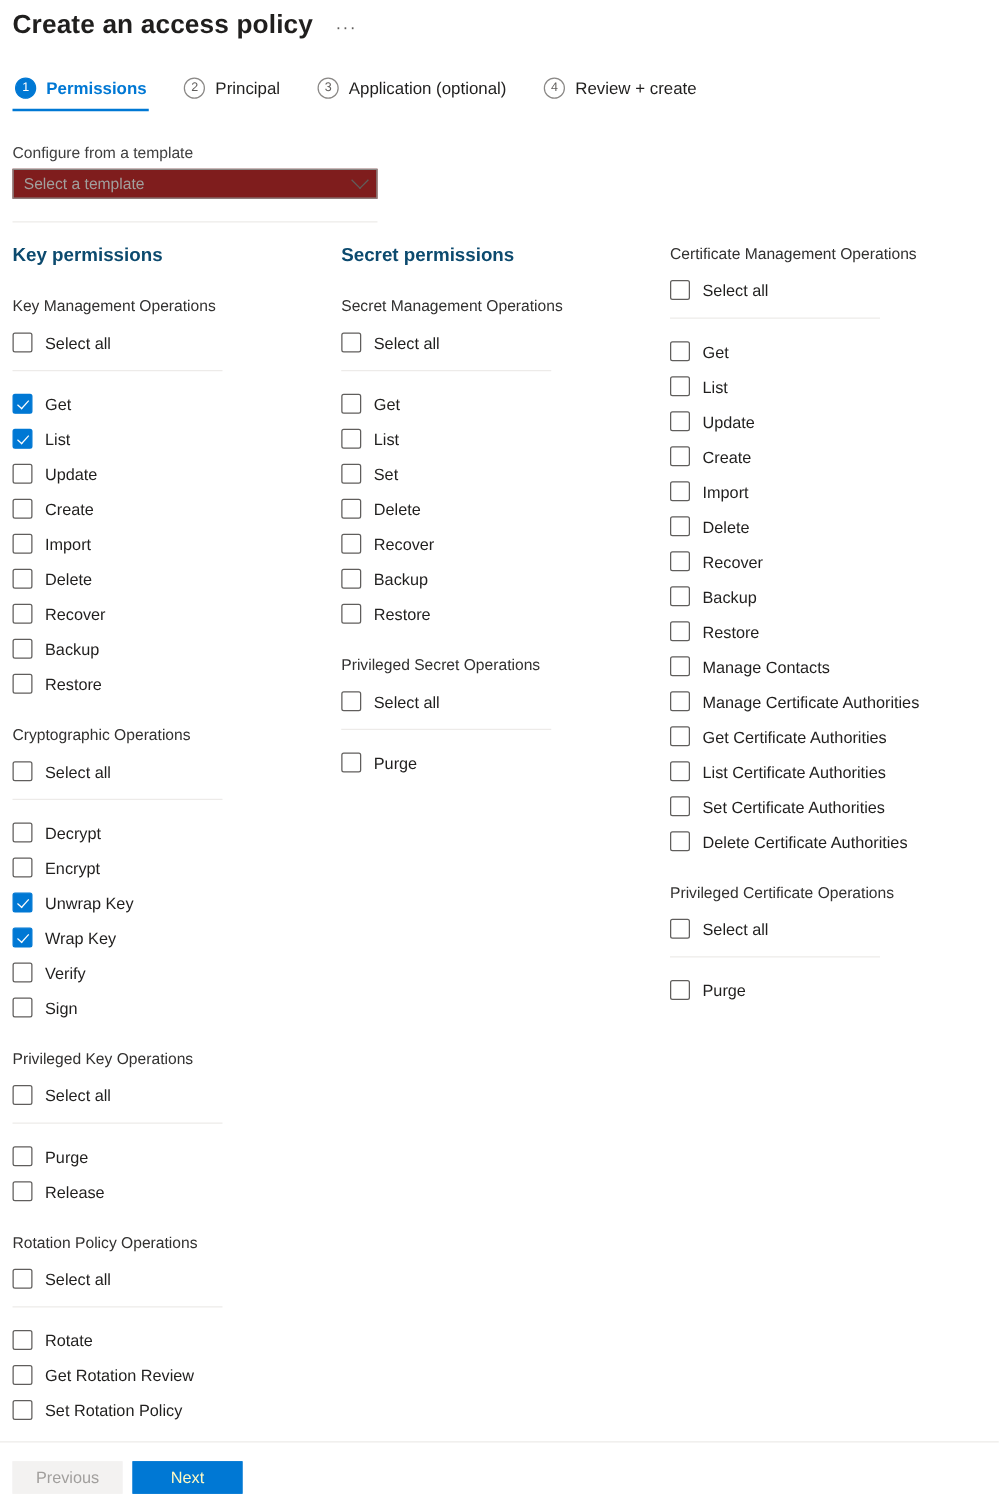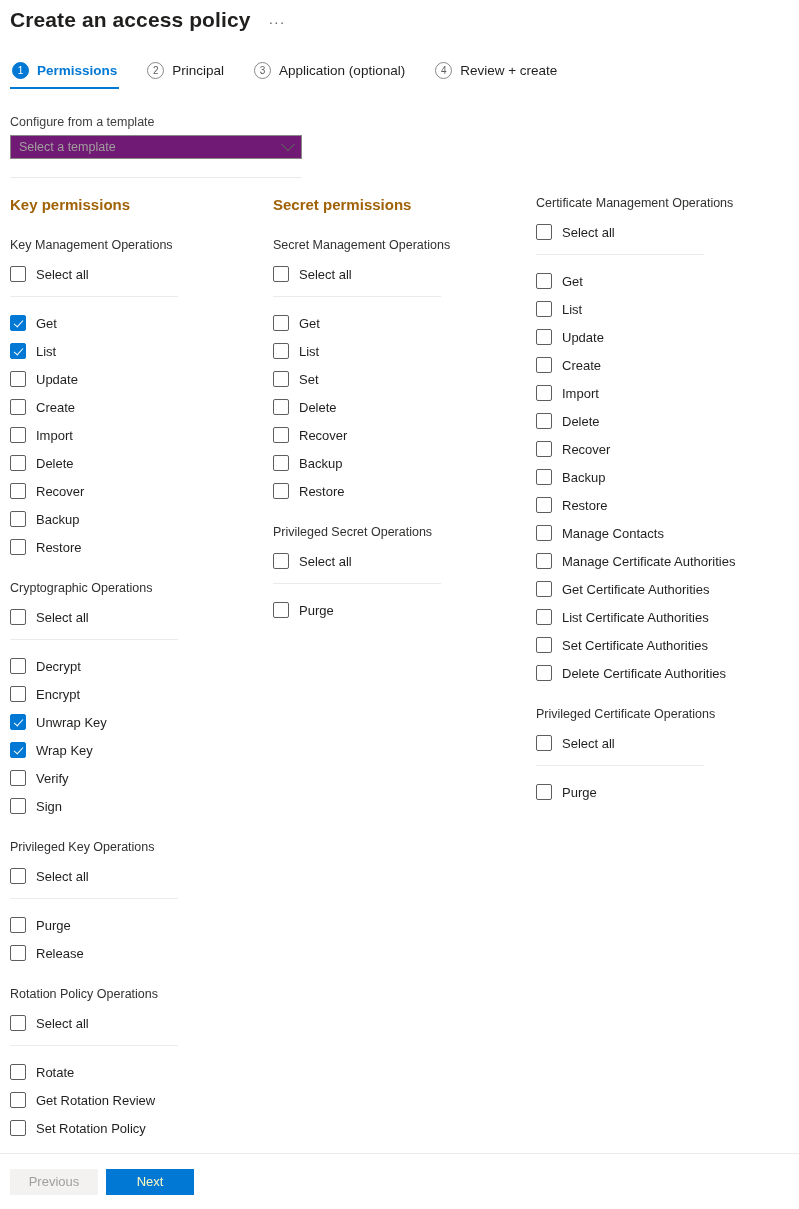--- a/index.html
+++ b/index.html
@@ -102,21 +102,21 @@
   }
   .template-label {
     font-size: 12.5px;
     color: #404040;
     margin-bottom: 6px;
   }
   .select-wrap {
     width: 292px;
     height: 24px;
     border: 1px solid #8a8886;
-    background: #701a75;
+    background: #7f1d1d;
     display: flex;
     align-items: center;
     justify-content: space-between;
     padding: 0 8px 0 8px;
     box-sizing: border-box;
     cursor: pointer;
   }
   .select-text {
     font-size: 12.5px;
     color: #a19f9d;
@@ -141,21 +141,21 @@
     display: flex;
     margin-top: 18px;
     padding-left: 10px;
   }
   .col {
     width: 266px;
   }
   .col-title {
     font-size: 15px;
     font-weight: 600;
-    color: #a16207;
+    color: #0c4a6e;
     margin-bottom: 25px;
   }
   .group-title {
     font-size: 12.5px;
     color: #323130;
     margin-bottom: 8px;
   }
   .group {
     margin-bottom: 20px;
   }

